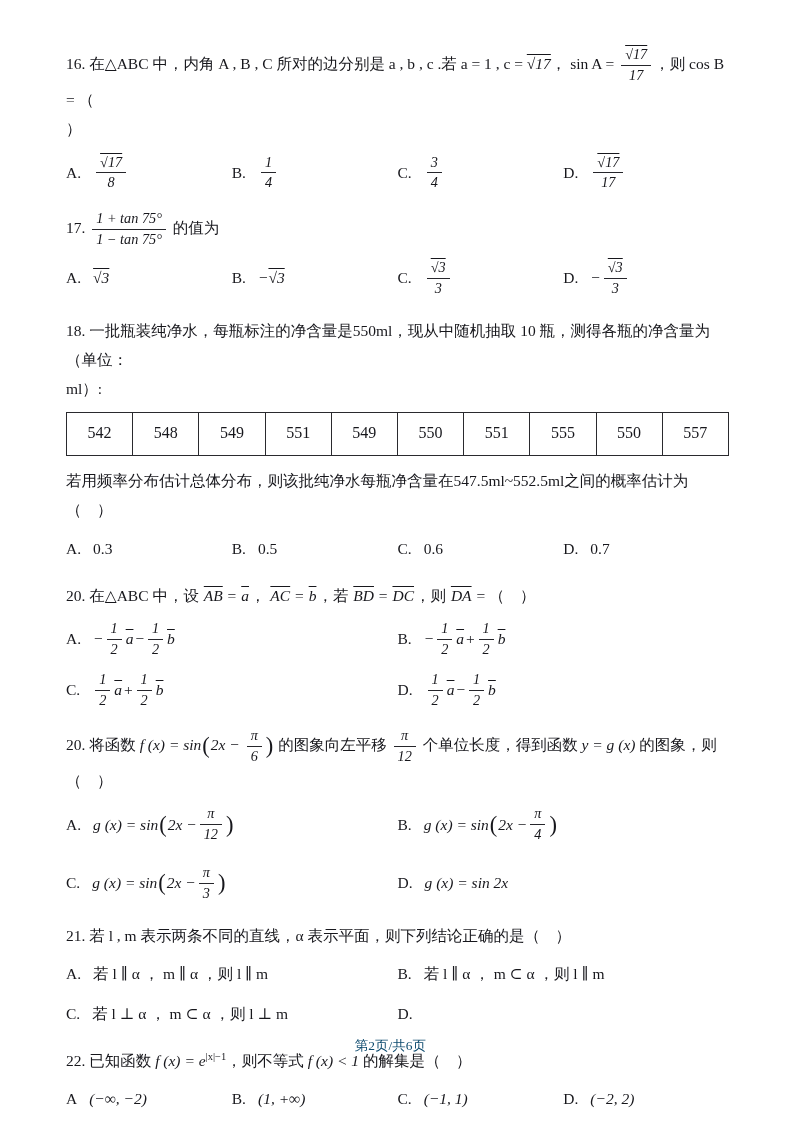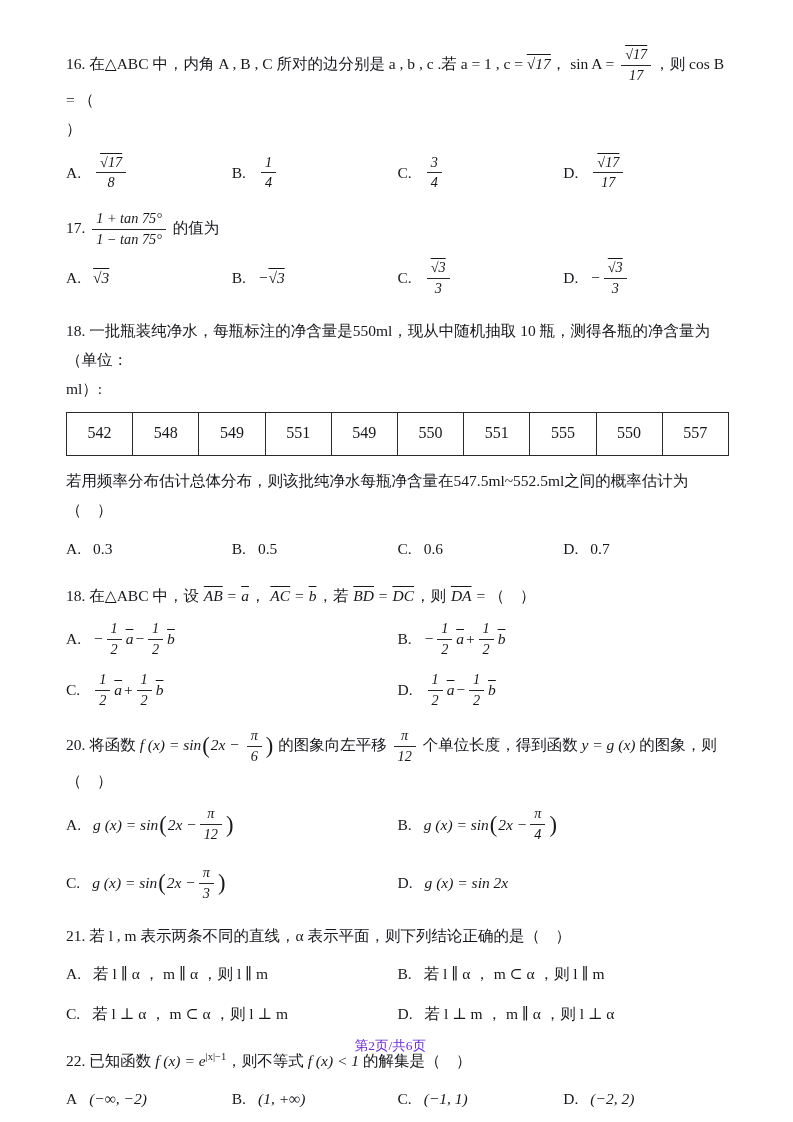--- a/index.html
+++ b/index.html
@@ -29,21 +29,21 @@
   .opts2.tall { row-gap:20px; }
   .opt { display:flex; align-items:center; }
   .lab { margin-right:12px; }
   .table18 { width:100%; border-collapse:collapse; table-layout:fixed; margin:8px 0 10px; }
   .table18 td {
     border:1.2px solid #2a2a2e; height:40px; text-align:center;
     vertical-align:middle; font-size:16px;
   }
   .footer {
     position:absolute; left:0; right:12px; bottom:64px;
-    text-align:center; font-size:13.5px; color:#6d28d9;
+    text-align:center; font-size:13.5px; color:#0c4a6e;
   }
 </style>
 </head>
 <body>
 
 <div class="page">
 
   <section class="q">
     <div class="stem"><span>16. 在△ABC 中，内角 A , B , C 所对的边分别是 a , b , c .若 a = 1 ,  c = </span><span class="fm sqrt">√17</span><span>， sin A = </span><span class="frac fm">
           <span class="num sqrt">√17</span>
@@ -149,21 +149,21 @@
           <span>0.6</span>
         </div>
       <div class="opt">
           <span class="lab">D.</span>
           <span>0.7</span>
         </div>
     </div>
   </section>
 
   <section class="q">
-    <div class="stem"><span>18. 在△ABC 中，设 </span><span class="vec">AB</span><span> = </span><span class="vec">a</span><span>， </span><span class="vec">AC</span><span> = </span><span class="vec">b</span><span>，若 </span><span class="vec">BD</span><span> = </span><span class="vec">DC</span><span>，则 </span><span class="vec">DA</span><span> = （　）</span></div>
+    <div class="stem"><span>20. 在△ABC 中，设 </span><span class="vec">AB</span><span> = </span><span class="vec">a</span><span>， </span><span class="vec">AC</span><span> = </span><span class="vec">b</span><span>，若 </span><span class="vec">BD</span><span> = </span><span class="vec">DC</span><span>，则 </span><span class="vec">DA</span><span> = （　）</span></div>
     <div class="opts opts2">
       <div class="opt">
           <span class="lab">A.</span>
           <span class="fm">−</span>
           <span class="frac fm">
             <span class="num">1</span>
             <span class="den">2</span>
           </span>
           <span class="vec">a</span>
           <span class="fm">−</span>
@@ -280,21 +280,20 @@
       <div class="opt">
           <span class="lab">B.</span>
           <span>若 l ∥ α ， m ⊂ α ，则 l ∥ m</span>
         </div>
       <div class="opt">
           <span class="lab">C.</span>
           <span>若 l ⊥ α ， m ⊂ α ，则 l ⊥ m</span>
         </div>
       <div class="opt">
           <span class="lab">D.</span>
-          <span>若 l ⊥ m ， m ∥ α ，则 l ⊥ α</span>
         </div>
     </div>
   </section>
 
   <section class="q">
     <div class="stem"><span>22. 已知函数 </span><span class="fm">f (x) = e</span><sup class="exp">|x|−1</sup><span>，则不等式 </span><span class="fm">f (x) &lt; 1</span><span> 的解集是（　）</span></div>
     <div class="opts opts4">
       <div class="opt">
           <span class="lab">A</span>
           <span class="fm">(−∞, −2)</span>

